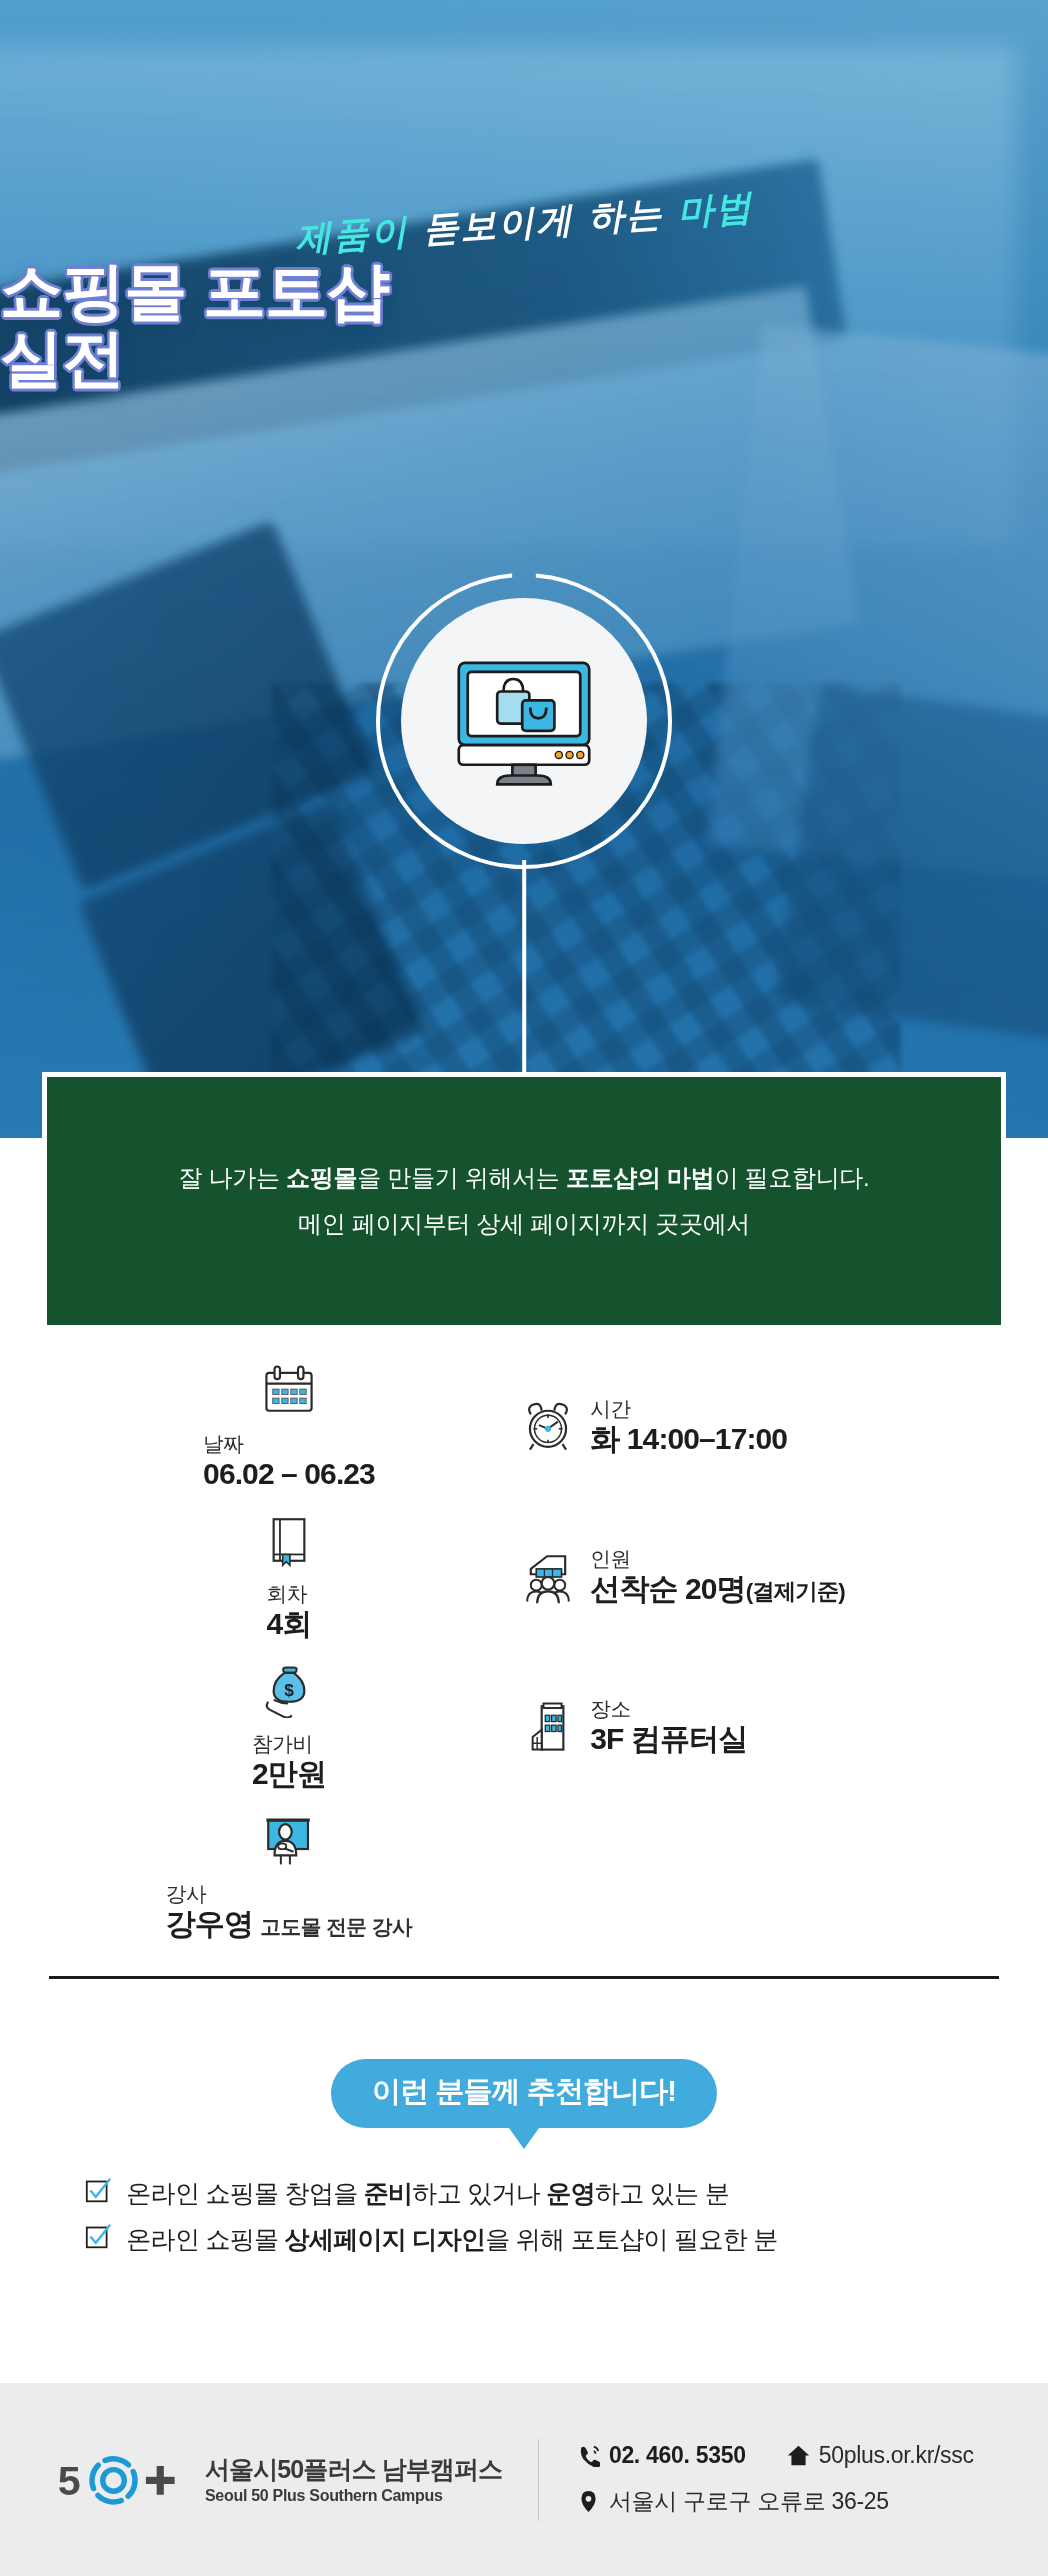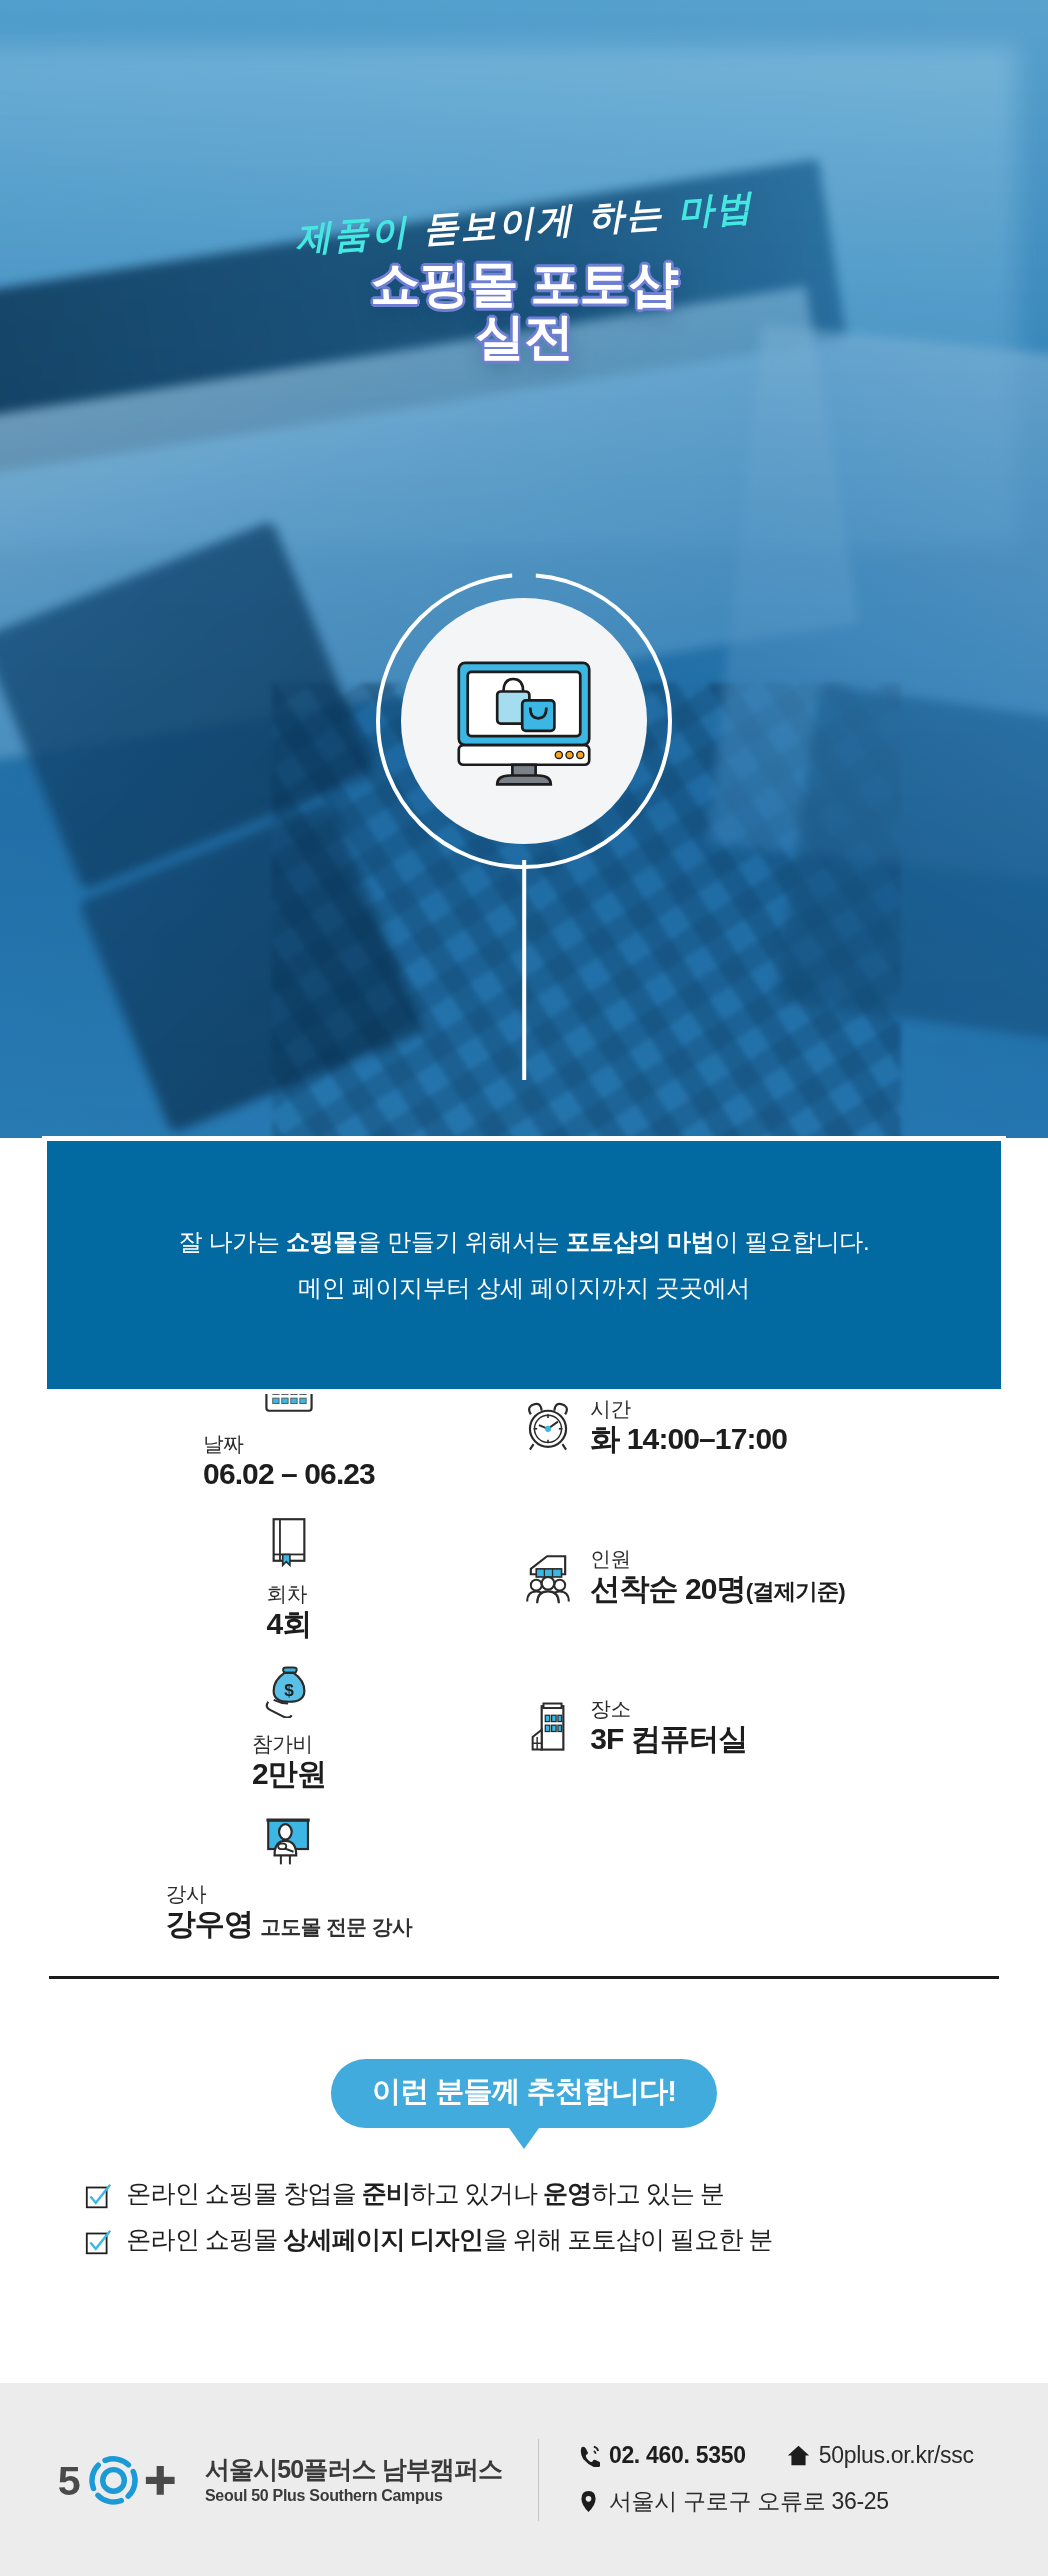--- a/index.html
+++ b/index.html
@@ -110,25 +110,25 @@
     letter-spacing:1.8px;
     transform:rotate(-4deg);
     z-index:5;
   }
   .tagline .cyan { color:#45e7e0; }
   .tagline .white { color:#ffffff; }
 
   
   .hero-title {
     position:absolute; top:258px; left:0; width:100%;
-    text-align:center;
+    text-align:left;
     z-index:5;
     color:#ffffff;
     font-weight:900;
-    font-size:50px;
+    font-size:63px;
     line-height:1.06;
     letter-spacing:-0.9px;
     text-shadow:
       2.7px 0 0 #6f7fd4, -2.7px 0 0 #6f7fd4, 0 2.7px 0 #6f7fd4, 0 -2.7px 0 #6f7fd4,
       1.8px 1.8px 0 #6f7fd4, -1.8px 1.8px 0 #6f7fd4, 1.8px -1.8px 0 #6f7fd4, -1.8px -1.8px 0 #6f7fd4,
       0 7.2px 20px rgba(10,50,80,.35);
   }
   .hero-title span { display:block; }
 
   
@@ -154,23 +154,23 @@
   .connector {
     position:absolute; left:50%; top:860px;
     width:3.6px; height:220px;
     background:#ffffff;
     transform:translateX(-50%);
     z-index:5;
   }
 
   
   .desc-box {
-    position:absolute; left:42px; top:1136px;
+    position:absolute; left:42px; top:1072px;
     width:964px; height:258px;
-    background:#0369a1;
+    background:#14532d;
     border:5.4px solid #ffffff;
     z-index:7;
     display:flex; align-items:center; justify-content:center;
     flex-direction:column;
   }
   .desc-line {
     color:#ffffff;
     font-size:24px;
     line-height:1.9;
     text-align:center;
@@ -241,28 +241,27 @@
     border-right:15.2px solid transparent;
     border-top:21.5px solid #41abdd;
     z-index:2;
   }
   .check-list {
     position:absolute; top:2177px; left:0;
     width:1048px;
   }
   .check-item {
     display:flex;
-    align-items:flex-end;
+    align-items:flex-start;
     gap:14.3px;
     padding-left:85px;
     margin-bottom:12.5px;
     font-size:25px;
     color:#1f1f1f;
     letter-spacing:-0.7px;
-    font-family:Liberation Serif, serif;
   }
   .check-item b { font-weight:900; }
   .check-box { width:27px; height:27px; flex:0 0 27px; }
 
   
   .footer {
     position:absolute; bottom:0; left:0;
     width:1048px; height:193px;
     background:#ececec;
     display:flex;

